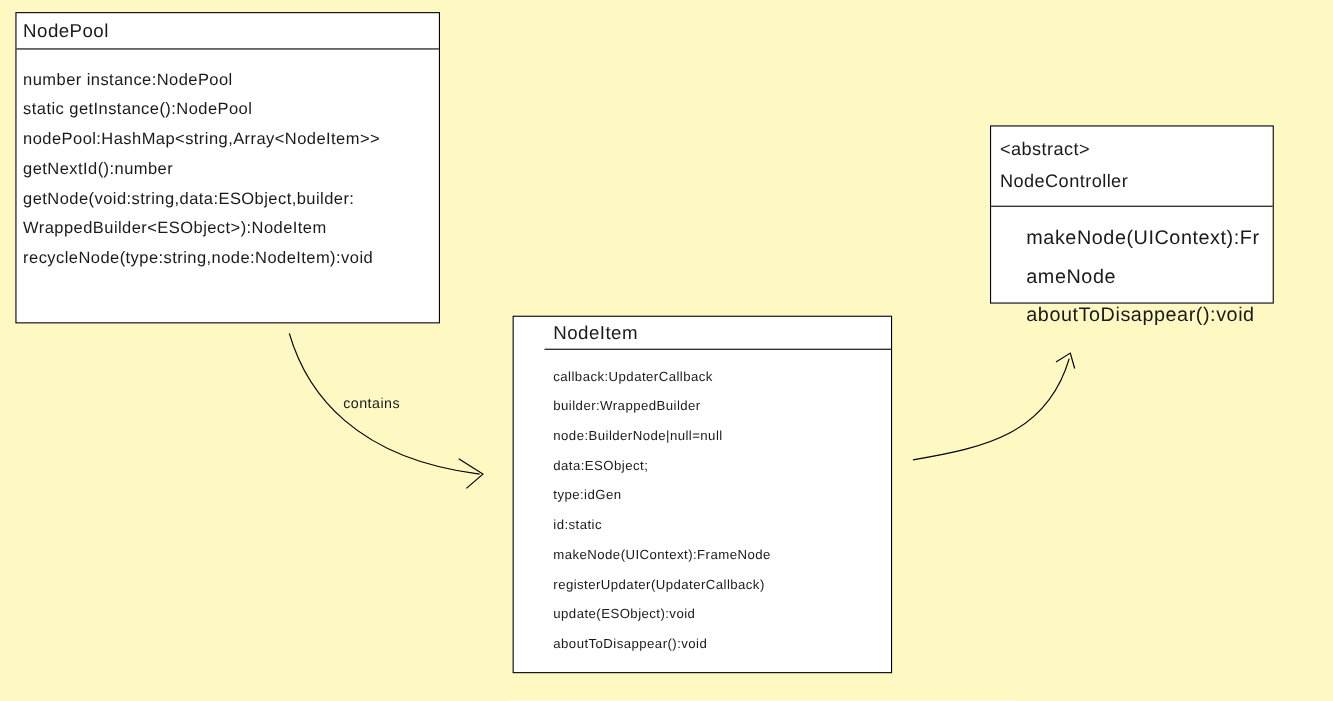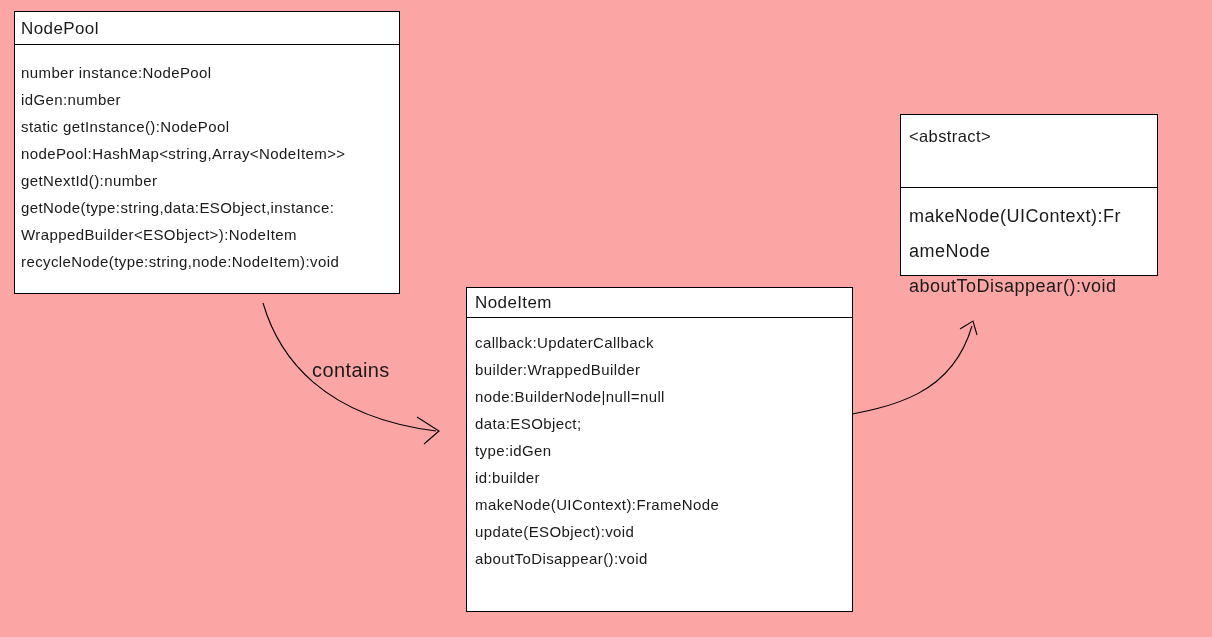--- a/index.html
+++ b/index.html
@@ -1,20 +1,20 @@
 <!DOCTYPE html>
 <html><head>
 <meta charset="utf-8">
 <style>
   html, body { margin: 0; padding: 0; background: #ffffff; }
   .canvas {
     position: relative;
     width: 1212px;
     height: 637px;
-    background: #fca5a5;
+    background: #fef9c3;
     font-family: "Liberation Sans", "DejaVu Sans", sans-serif;
     color: #1a1a1a;
     overflow: hidden;
   }
   .arrows {
     position: absolute;
     left: 0; top: 0;
     width: 1212px; height: 637px;
   }
   .arrows path {
@@ -47,41 +47,41 @@
     letter-spacing: 0.4px;
   }
 
   
   #node-pool { left: 14px; top: 11px; width: 386px; height: 283px; }
   #node-pool .uml-header { height: 33px; padding: 0 6px 5px 6px; }
   #node-pool .uml-body { padding: 14px 6px 0 6px; }
   #node-pool .uml-line { font-size: 15px; line-height: 27px; }
 
   
-  #node-item { left: 466px; top: 287px; width: 387px; height: 325px; }
+  #node-item { left: 466px; top: 287px; width: 345px; height: 325px; padding-left: 28px; }
   #node-item .uml-header { height: 30px; padding: 0 8px 4px 8px; }
   #node-item .uml-body { padding: 11px 8px 0 8px; }
-  #node-item .uml-line { font-size: 15px; line-height: 27px; }
+  #node-item .uml-line { font-size: 12px; line-height: 27px; }
 
   
   #node-controller { left: 900px; top: 114px; width: 258px; height: 162px; }
   #node-controller .uml-header {
     height: 73px;
     padding: 7px 8px 0 8px;
     justify-content: flex-start;
   }
   #node-controller .uml-title { font-size: 16.5px; line-height: 29px; }
   #node-controller .uml-body { padding: 11px 8px 0 8px; }
-  #node-controller .uml-line { font-size: 18px; line-height: 35px; letter-spacing: 0.5px; }
+  #node-controller .uml-line { font-size: 18px; line-height: 35px; letter-spacing: 0.5px; margin-left: 24px; }
 
   .arrow-label {
     position: absolute;
     left: 312px;
     top: 359px;
-    font-size: 20px;
+    font-size: 13px;
     letter-spacing: 0.4px;
     white-space: nowrap;
   }
 </style>
 </head>
 <body>
 
 <div class="canvas">
 
   <svg class="arrows" viewBox="0 0 1212 637" xmlns="http://www.w3.org/2000/svg">
@@ -90,50 +90,51 @@
     <path d="M 830 418 C 896 407 952 394 972 326"></path>
     <path d="M 960 329 L 973 321 L 977 335"></path>
   </svg>
 
   <div class="uml-class" id="node-pool">
     <div class="uml-header">
       <div class="uml-title">NodePool</div>
     </div>
     <div class="uml-body">
       <div class="uml-line">number instance:NodePool</div>
-      <div class="uml-line">idGen:number</div>
       <div class="uml-line">static getInstance():NodePool</div>
       <div class="uml-line">nodePool:HashMap&lt;string,Array&lt;NodeItem&gt;&gt;</div>
       <div class="uml-line">getNextId():number</div>
-      <div class="uml-line">getNode(type:string,data:ESObject,instance:</div>
+      <div class="uml-line">getNode(void:string,data:ESObject,builder:</div>
       <div class="uml-line">WrappedBuilder&lt;ESObject&gt;):NodeItem</div>
       <div class="uml-line">recycleNode(type:string,node:NodeItem):void</div>
     </div>
   </div>
 
   <div class="uml-class" id="node-item">
     <div class="uml-header">
       <div class="uml-title">NodeItem</div>
     </div>
     <div class="uml-body">
       <div class="uml-line">callback:UpdaterCallback</div>
       <div class="uml-line">builder:WrappedBuilder</div>
       <div class="uml-line">node:BuilderNode|null=null</div>
       <div class="uml-line">data:ESObject;</div>
       <div class="uml-line">type:idGen</div>
-      <div class="uml-line">id:builder</div>
+      <div class="uml-line">id:static</div>
       <div class="uml-line">makeNode(UIContext):FrameNode</div>
+      <div class="uml-line">registerUpdater(UpdaterCallback)</div>
       <div class="uml-line">update(ESObject):void</div>
       <div class="uml-line">aboutToDisappear():void</div>
     </div>
   </div>
 
   <div class="uml-class" id="node-controller">
     <div class="uml-header">
       <div class="uml-title">&lt;abstract&gt;</div>
+      <div class="uml-title">NodeController</div>
     </div>
     <div class="uml-body">
       <div class="uml-line">makeNode(UIContext):Fr</div>
       <div class="uml-line">ameNode</div>
       <div class="uml-line">aboutToDisappear():void</div>
     </div>
   </div>
 
   <div class="arrow-label">contains</div>
 

